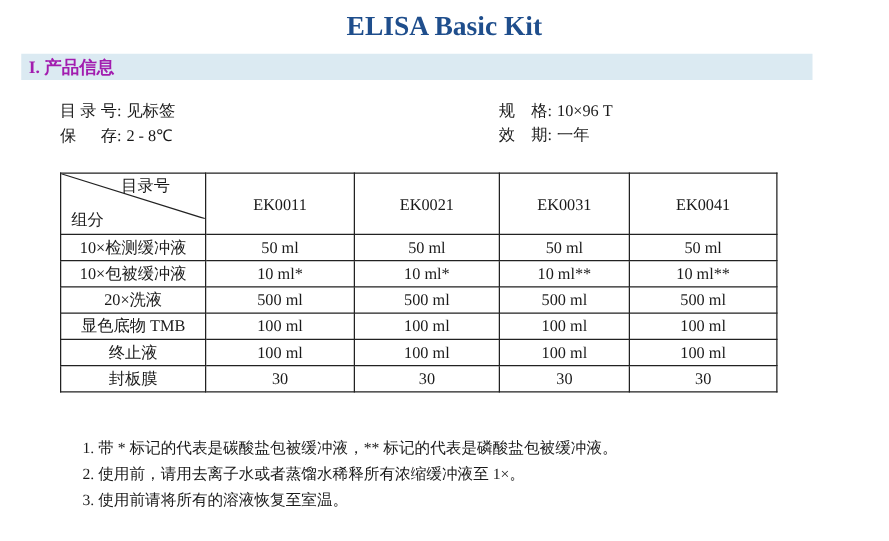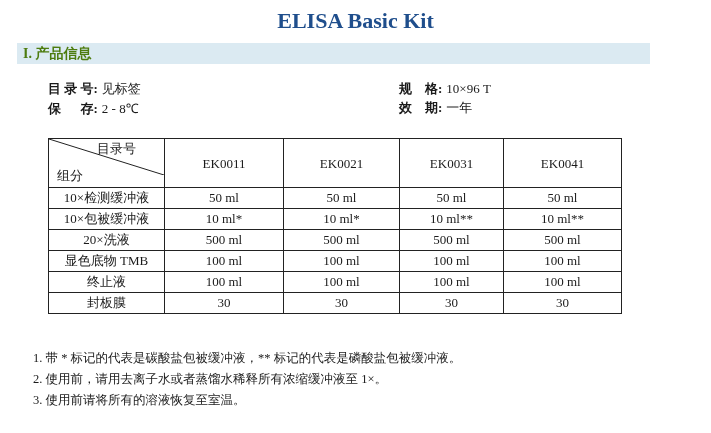--- a/index.html
+++ b/index.html
@@ -2,35 +2,35 @@
 <html><head>
 <meta charset="utf-8">
 <style>
   html, body { margin:0; padding:0; background:#ffffff; }
   body { width:711px; height:433px; position:relative; overflow:hidden;
          font-family:"Liberation Serif","DejaVu Serif",serif; color:#1a1a1a; }
   .title { position:absolute; left:0; width:711px; top:8px; text-align:center;
            font-size:22px; font-weight:bold; color:#1f4e8c; }
   .section-bar { position:absolute; left:17px; top:43px; width:633px; height:21px;
                  background:#dbeaf2; }
-  .section-bar span { position:absolute; left:6px; top:2px; font-size:14px; font-weight:bold; color:#4d7c0f; }
+  .section-bar span { position:absolute; left:6px; top:2px; font-size:14px; font-weight:bold; color:#a21caf; }
   .info { position:absolute; font-size:13px; }
-  .info .k { font-weight:bold; letter-spacing:0px; }
+  .info .k { font-weight:normal; letter-spacing:0px; }
   .info .v { margin-left:4px;font-family:Liberation Serif, serif; }
   table.kit { position:absolute; left:48px; top:138px; border-collapse:collapse;
               font-size:13px; }
   table.kit td { border:1px solid #222; text-align:center; height:20px; padding:0; }
   table.kit tr.head td { height:33px; vertical-align:bottom; padding-bottom:15px; }
   td.diag { position:relative; width:115px; }
   td.diag svg { position:absolute; left:0; top:0; }
   td.diag .top { position:absolute; right:28px; top:1px; }
   td.diag .bot { position:absolute; left:8px; bottom:2px; }
   .notes { position:absolute; left:33px; top:348px; font-size:12.5px; }
   .notes .nt { font-weight:bold; margin-bottom:5px; }
-  .notes .line { height:21px; line-height:21px; }
+  .notes .line { height:21px; line-height:21px;margin-left:33px; }
 </style>
 </head>
 <body>
 
 <div class="title">ELISA Basic Kit</div>
 
 <div class="section-bar">
   <span>I.  产品信息</span>
 </div>
 

